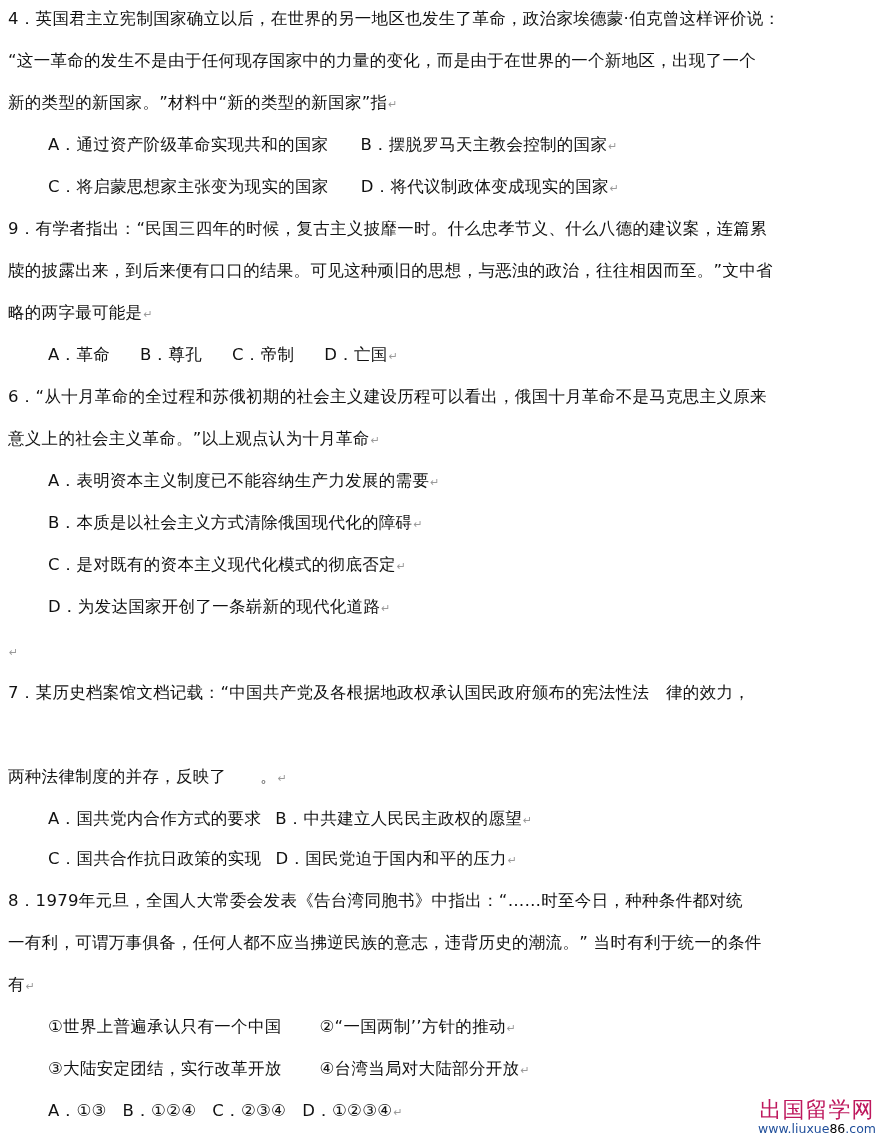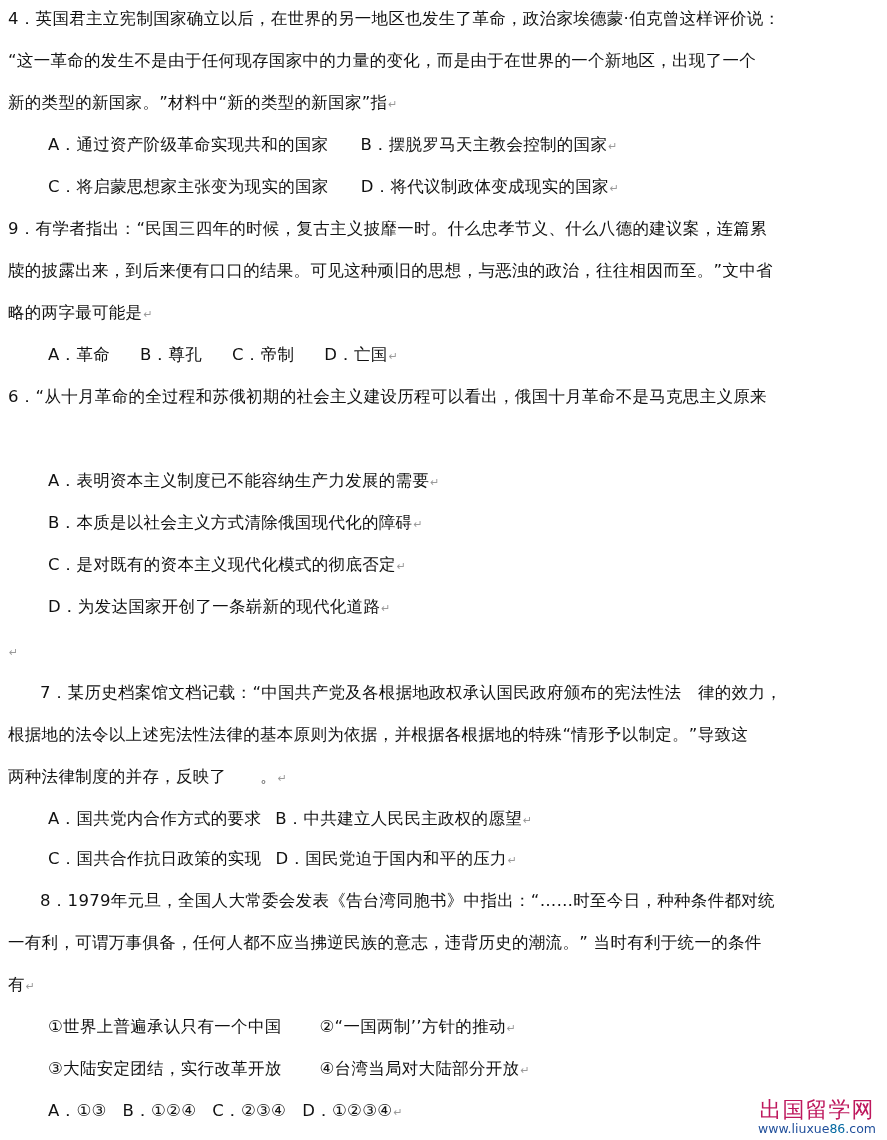--- a/index.html
+++ b/index.html
@@ -8,54 +8,54 @@
       font-family: "DejaVu Sans", "Liberation Sans", sans-serif;
       color: #111111;
     }
     .page { position: absolute; left: 0; top: 0; width: 702px; height: 1140px; }
     .line {
       position: absolute; left: 8px; right: 6px;
       font-size: 16.5px; line-height: 20px; white-space: nowrap;
       letter-spacing: 0.3px;
     }
     .ind { left: 48px; }
-    .ind7 { left: 40px; text-align: center; }
+    .ind7 { left: 8px; text-align: center; }
     .pm { color: #9a9a9a; font-size: 11px; margin-left: 1px; }
     .gap { display: inline-block; }
     .wm { position: absolute; left: 752px; top: 1098px; width: 130px; text-align: center; }
     .wm-cn { font-size: 22px; color: #be185d; letter-spacing: 1px; line-height: 24px; }
     .wm-url { font-size: 12.5px; color: #1f4e9a; line-height: 14px; }
-    .wm-url .hl { color: #0369a1; }
+    .wm-url .hl { color: #000000; }
   </style>
 </head>
 <body>
 
 <div class="page">
 
   <div class="line" style="top:9px">4．英国君主立宪制国家确立以后，在世界的另一地区也发生了革命，政治家埃德蒙·伯克曾这样评价说：</div>
   <div class="line" style="top:51px">“这一革命的发生不是由于任何现存国家中的力量的变化，而是由于在世界的一个新地区，出现了一个</div>
   <div class="line" style="top:93px"><span>新的类型的新国家。”材料中“新的类型的新国家”指</span><span class="pm">↵</span></div>
   <div class="line ind" style="top:135px"><span>A．通过资产阶级革命实现共和的国家</span><span class="gap" style="width:32px"></span><span>B．摆脱罗马天主教会控制的国家</span><span class="pm">↵</span></div>
   <div class="line ind" style="top:177px"><span>C．将启蒙思想家主张变为现实的国家</span><span class="gap" style="width:32px"></span><span>D．将代议制政体变成现实的国家</span><span class="pm">↵</span></div>
 
   <div class="line" style="top:219px">9．有学者指出：“民国三四年的时候，复古主义披靡一时。什么忠孝节义、什么八德的建议案，连篇累</div>
   <div class="line" style="top:261px">牍的披露出来，到后来便有口口的结果。可见这种顽旧的思想，与恶浊的政治，往往相因而至。”文中省</div>
   <div class="line" style="top:303px"><span>略的两字最可能是</span><span class="pm">↵</span></div>
   <div class="line ind" style="top:345px"><span>A．革命</span><span class="gap" style="width:30px"></span><span>B．尊孔</span><span class="gap" style="width:30px"></span><span>C．帝制</span><span class="gap" style="width:30px"></span><span>D．亡国</span><span class="pm">↵</span></div>
 
   <div class="line" style="top:387px">6．“从十月革命的全过程和苏俄初期的社会主义建设历程可以看出，俄国十月革命不是马克思主义原来</div>
+  <div class="line" style="top:429px"><span>意义上的社会主义革命。”以上观点认为十月革命</span><span class="pm">↵</span></div>
   <div class="line ind" style="top:471px"><span>A．表明资本主义制度已不能容纳生产力发展的需要</span><span class="pm">↵</span></div>
   <div class="line ind" style="top:513px"><span>B．本质是以社会主义方式清除俄国现代化的障碍</span><span class="pm">↵</span></div>
   <div class="line ind" style="top:555px"><span>C．是对既有的资本主义现代化模式的彻底否定</span><span class="pm">↵</span></div>
   <div class="line ind" style="top:597px"><span>D．为发达国家开创了一条崭新的现代化道路</span><span class="pm">↵</span></div>
 
   <div class="line" style="top:641px"><span class="pm">↵</span></div>
 
   <div class="line ind7" style="top:683px">7．某历史档案馆文档记载：“中国共产党及各根据地政权承认国民政府颁布的宪法性法　律的效力，</div>
-  <div class="line" style="top:725px">根据地的法令以上述宪法性法律的基本原则为依据，并根据各根据地的特殊“情形予以制定。”导致这</div>
   <div class="line" style="top:767px"><span>两种法律制度的并存，反映了　　。</span><span class="pm">↵</span></div>
   <div class="line ind" style="top:809px"><span>A．国共党内合作方式的要求</span><span class="gap" style="width:14px"></span><span>B．中共建立人民民主政权的愿望</span><span class="pm">↵</span></div>
   <div class="line ind" style="top:849px"><span>C．国共合作抗日政策的实现</span><span class="gap" style="width:14px"></span><span>D．国民党迫于国内和平的压力</span><span class="pm">↵</span></div>
 
   <div class="line ind7" style="top:891px">8．1979年元旦，全国人大常委会发表《告台湾同胞书》中指出：“……时至今日，种种条件都对统</div>
   <div class="line" style="top:933px">一有利，可谓万事俱备，任何人都不应当拂逆民族的意志，违背历史的潮流。” 当时有利于统一的条件</div>
   <div class="line" style="top:975px"><span>有</span><span class="pm">↵</span></div>
   <div class="line ind" style="top:1017px"><span>①世界上普遍承认只有一个中国</span><span class="gap" style="width:38px"></span><span>②“一国两制’’方针的推动</span><span class="pm">↵</span></div>
   <div class="line ind" style="top:1059px"><span>③大陆安定团结，实行改革开放</span><span class="gap" style="width:38px"></span><span>④台湾当局对大陆部分开放</span><span class="pm">↵</span></div>
   <div class="line ind" style="top:1101px"><span>A．①③</span><span class="gap" style="width:16px"></span><span>B．①②④</span><span class="gap" style="width:16px"></span><span>C．②③④</span><span class="gap" style="width:16px"></span><span>D．①②③④</span><span class="pm">↵</span></div>

